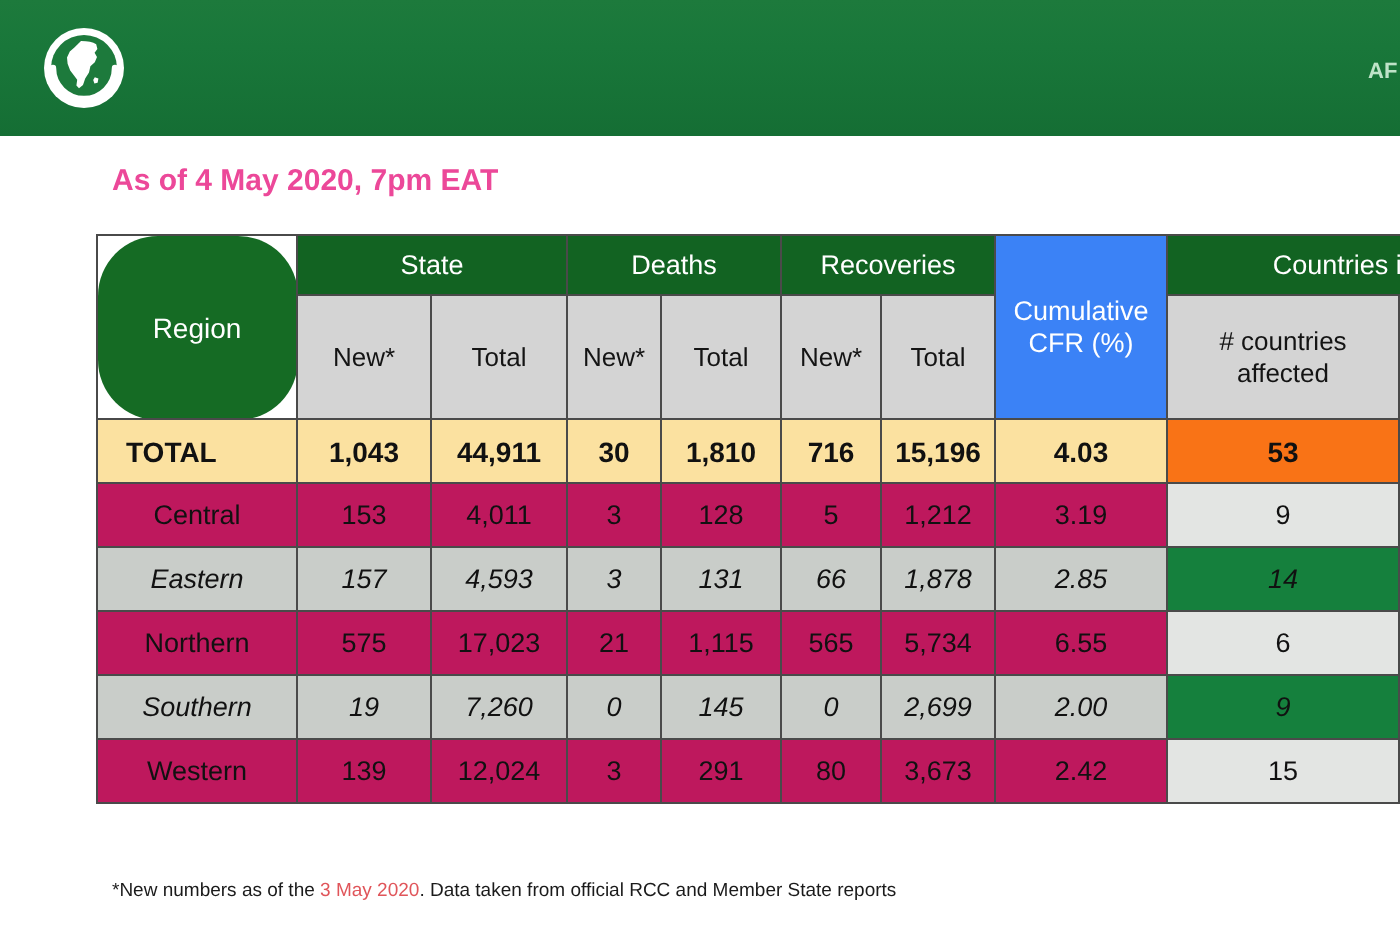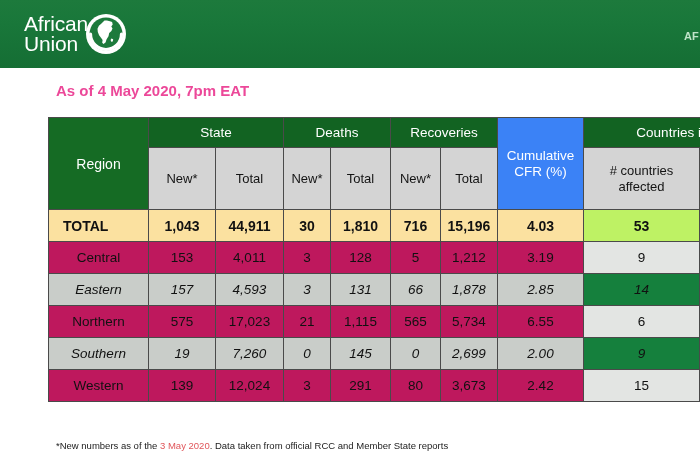--- a/index.html
+++ b/index.html
@@ -88,20 +88,21 @@
     color:#ffffff;
     font-weight:bold;
     font-size:13.5px;
     height:30px;
   }
   .region-head{
     background:#156b24;
     color:#ffffff;
     font-weight:bold;
     font-size:14px;
+    border-radius:30px;
   }
   .cfr-head{
     background:#3b82f6;
     color:#ffffff;
     font-weight:bold;
     font-size:13.5px;
     line-height:16px;
   }
   .sub{
     background:#d4d4d4;
@@ -118,21 +119,21 @@
     line-height:16px;
   }
 
   tr.total td{
     background:#fbe1a0;
     font-weight:bold;
     height:32px;
     font-size:14px;
   }
   tr.total td.countries{
-    background:#bef264;
+    background:#f97316;
     font-weight:bold;
   }
   tr.datarow td{height:32px;font-size:13.5px;}
   tr.datarow.odd td{background:#be185d;}
   tr.datarow.even td{background:#c9cdc9;font-style:italic;}
   tr.datarow.odd td.countries{background:#e3e5e3;}
   tr.datarow.even td.countries{background:#15803d;}
   td.region{
     text-align:left;
     padding-left:7px;
@@ -152,24 +153,20 @@
     white-space:nowrap;
   }
   .footnote .red{color:#e0555a;}
 </style>
 </head>
 <body>
 
 <div class="header-band">
 
   <div class="au-logo">
-    <div class="au-words">
-      <span>African</span>
-      <span>Union</span>
-    </div>
     <div class="au-emblem">
       <svg width="44" height="44" viewBox="0 0 44 44" aria-hidden="true">
         <circle cx="22" cy="22" r="20" fill="#ffffff"></circle>
         <circle cx="22" cy="22" r="16.5" fill="#1d7a3c"></circle>
         <path d="M6.5 22a15.5 15.5 0 0 0 31 0" fill="none" stroke="#ffffff" stroke-width="3.2" stroke-linecap="round"></path>
         <path d="M20.5 8.5 c3.4 0 6 .5 7.6 1.6 l.6 2.4 -1.4 1.9 1.2 2.1 -1.1 2.6 -2.2 2.0 -.7 3.2 -1.9 2.9 -1.1 3.3 -2.0 1.6 -1.3 -1.4 .4 -2.8 -1.6 -2.1 -1.9 -2.6 -1.3 -3.3 -.3 -3.2 1.4 -2.9 2.3 -2.1 z" fill="#ffffff"></path>
         <path d="M27.4 26.6 l1.8 .6 -.4 2.2 -1.6 .4 -.6 -1.8 z" fill="#ffffff"></path>
       </svg>
     </div>
   </div>

